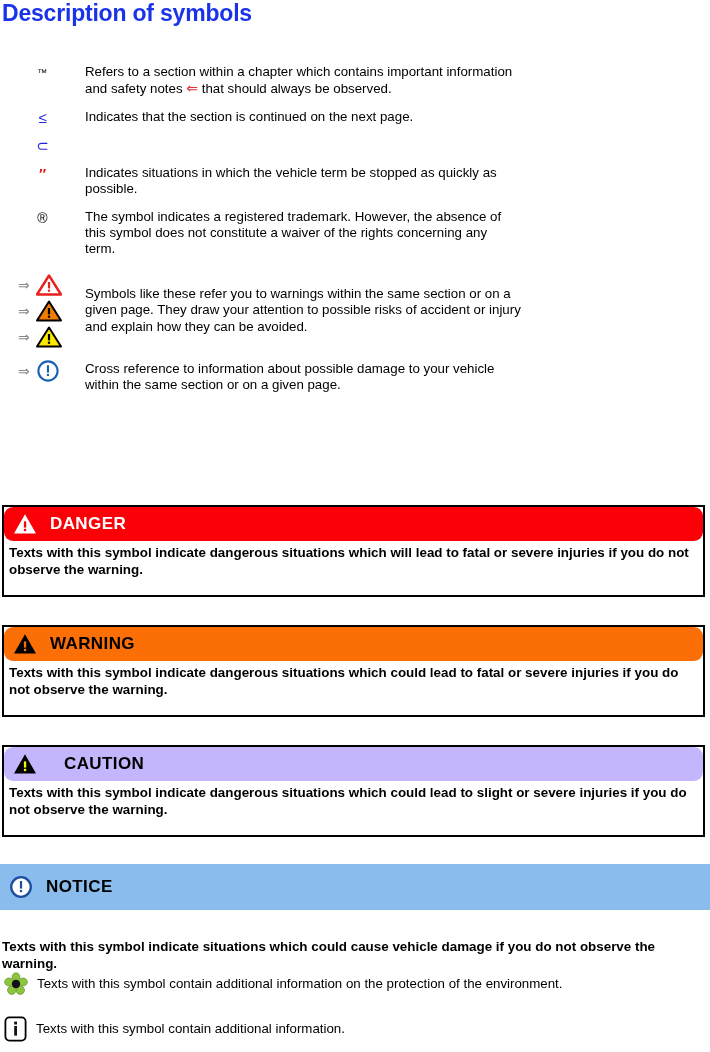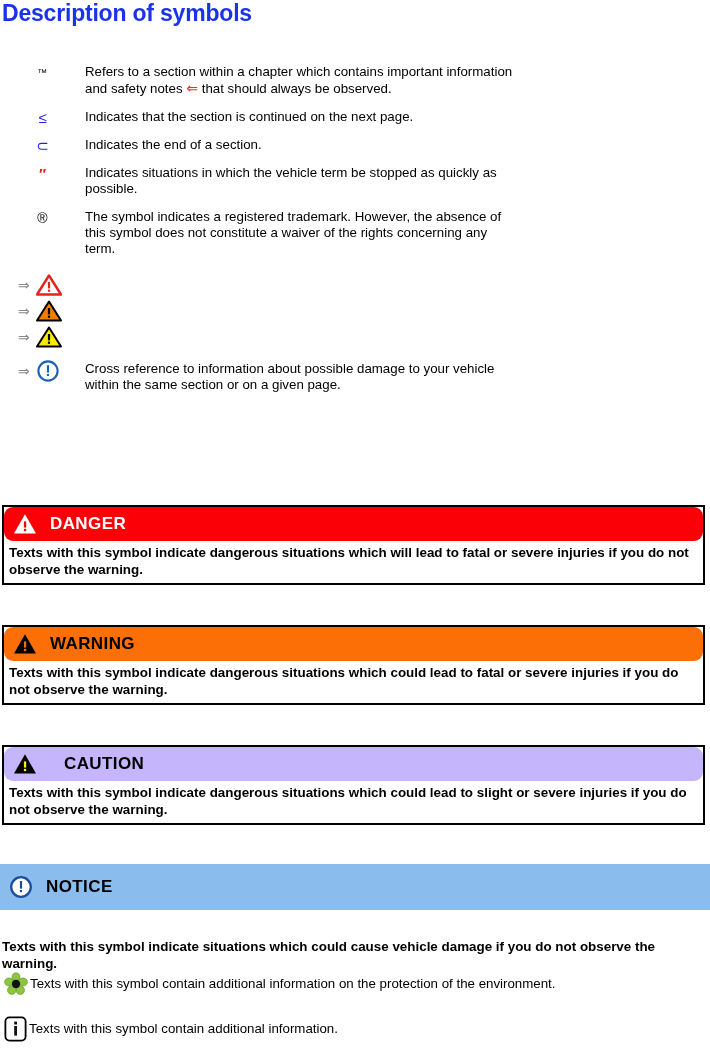--- a/index.html
+++ b/index.html
@@ -118,21 +118,21 @@
     font-size: 17px;
     font-weight: bold;
     letter-spacing: 0.4px;
     margin-left: 13px;
   }
   .alert-body {
     background: #ffffff;
     font-size: 13.4px;
     font-weight: bold;
     line-height: 16.5px;
-    padding: 4px 6px 5px 5px;
+    padding: 4px 6px 17px 5px;
   }
 
   .alert.danger  .alert-header { background: #FB0007; }
   .alert.danger  .alert-title  { color: #ffffff; }
   .alert.warning .alert-header { background: #FC6E06; }
   .alert.warning .alert-title  { color: #000000; }
   .alert.caution .alert-header { background: #c4b5fd; gap: 14px; }
   .alert.caution .alert-title  { color: #000000; }
 
   
@@ -167,21 +167,21 @@
   .foot-row {
     position: absolute;
     left: 4px;
     display: flex;
     align-items: center;
     width: 700px;
   }
   .foot-text {
     font-size: 13.3px;
     line-height: 16.4px;
-    margin-left: 2px;
+    margin-left: 9px;
   }
 
   svg { display: block; }
 </style>
 </head>
 <body>
 
 <div class="page-title">Description of symbols</div>
 
 <div class="legend">
@@ -191,21 +191,20 @@
     <div class="legend-text"><span>Refers to a section within a chapter which contains important information and safety notes </span><span class="arrow-left">⇐</span><span> that should always be observed.</span></div>
   </div>
 
   <div class="legend-row">
     <div class="legend-sym blue">≤</div>
     <div class="legend-text">Indicates that the section is continued on the next page.</div>
   </div>
 
   <div class="legend-row">
     <div class="legend-sym blue">⊂</div>
-    <div class="legend-text">Indicates the end of a section.</div>
   </div>
 
   <div class="legend-row">
     <div class="legend-sym red">″</div>
     <div class="legend-text">Indicates situations in which the vehicle term be stopped as quickly as possible.</div>
   </div>
 
   <div class="legend-row">
     <div class="legend-sym reg">®</div>
     <div class="legend-text">The symbol indicates a registered trademark. However, the absence of this symbol does not constitute a waiver of the rights concerning any term.</div>
@@ -241,20 +240,21 @@
         <span>
           <svg width="26" height="22" viewBox="0 0 26 22">
             <polygon points="13,1.5 25,20.5 1,20.5" fill="#FBEA00" stroke="#000000" stroke-width="2" stroke-linejoin="round"></polygon>
             <rect x="11.9" y="8" width="2.2" height="6.4" fill="#000000"></rect>
             <rect x="11.9" y="15.6" width="2.2" height="2.2" fill="#000000"></rect>
           </svg>
         </span>
       </div>
 
     </div>
+    <div class="grp-text">Symbols like these refer you to warnings within the same section or on a given page. They draw your attention to possible risks of accident or injury and explain how they can be avoided.</div>
   </div>
 
   <div class="legend-group" style="margin-top:8px;">
     <div class="legend-icons">
       <div class="icon-line">
         <span class="rarrow">⇒</span>
         <span>
           <svg width="24" height="24" viewBox="0 0 24 24">
             <circle cx="12" cy="12" r="9.6" fill="#FFFFFF" stroke="#1B62B5" stroke-width="2.1"></circle>
             <rect x="10.9" y="6.2" width="2.1" height="7.4" fill="#1B62B5"></rect>

